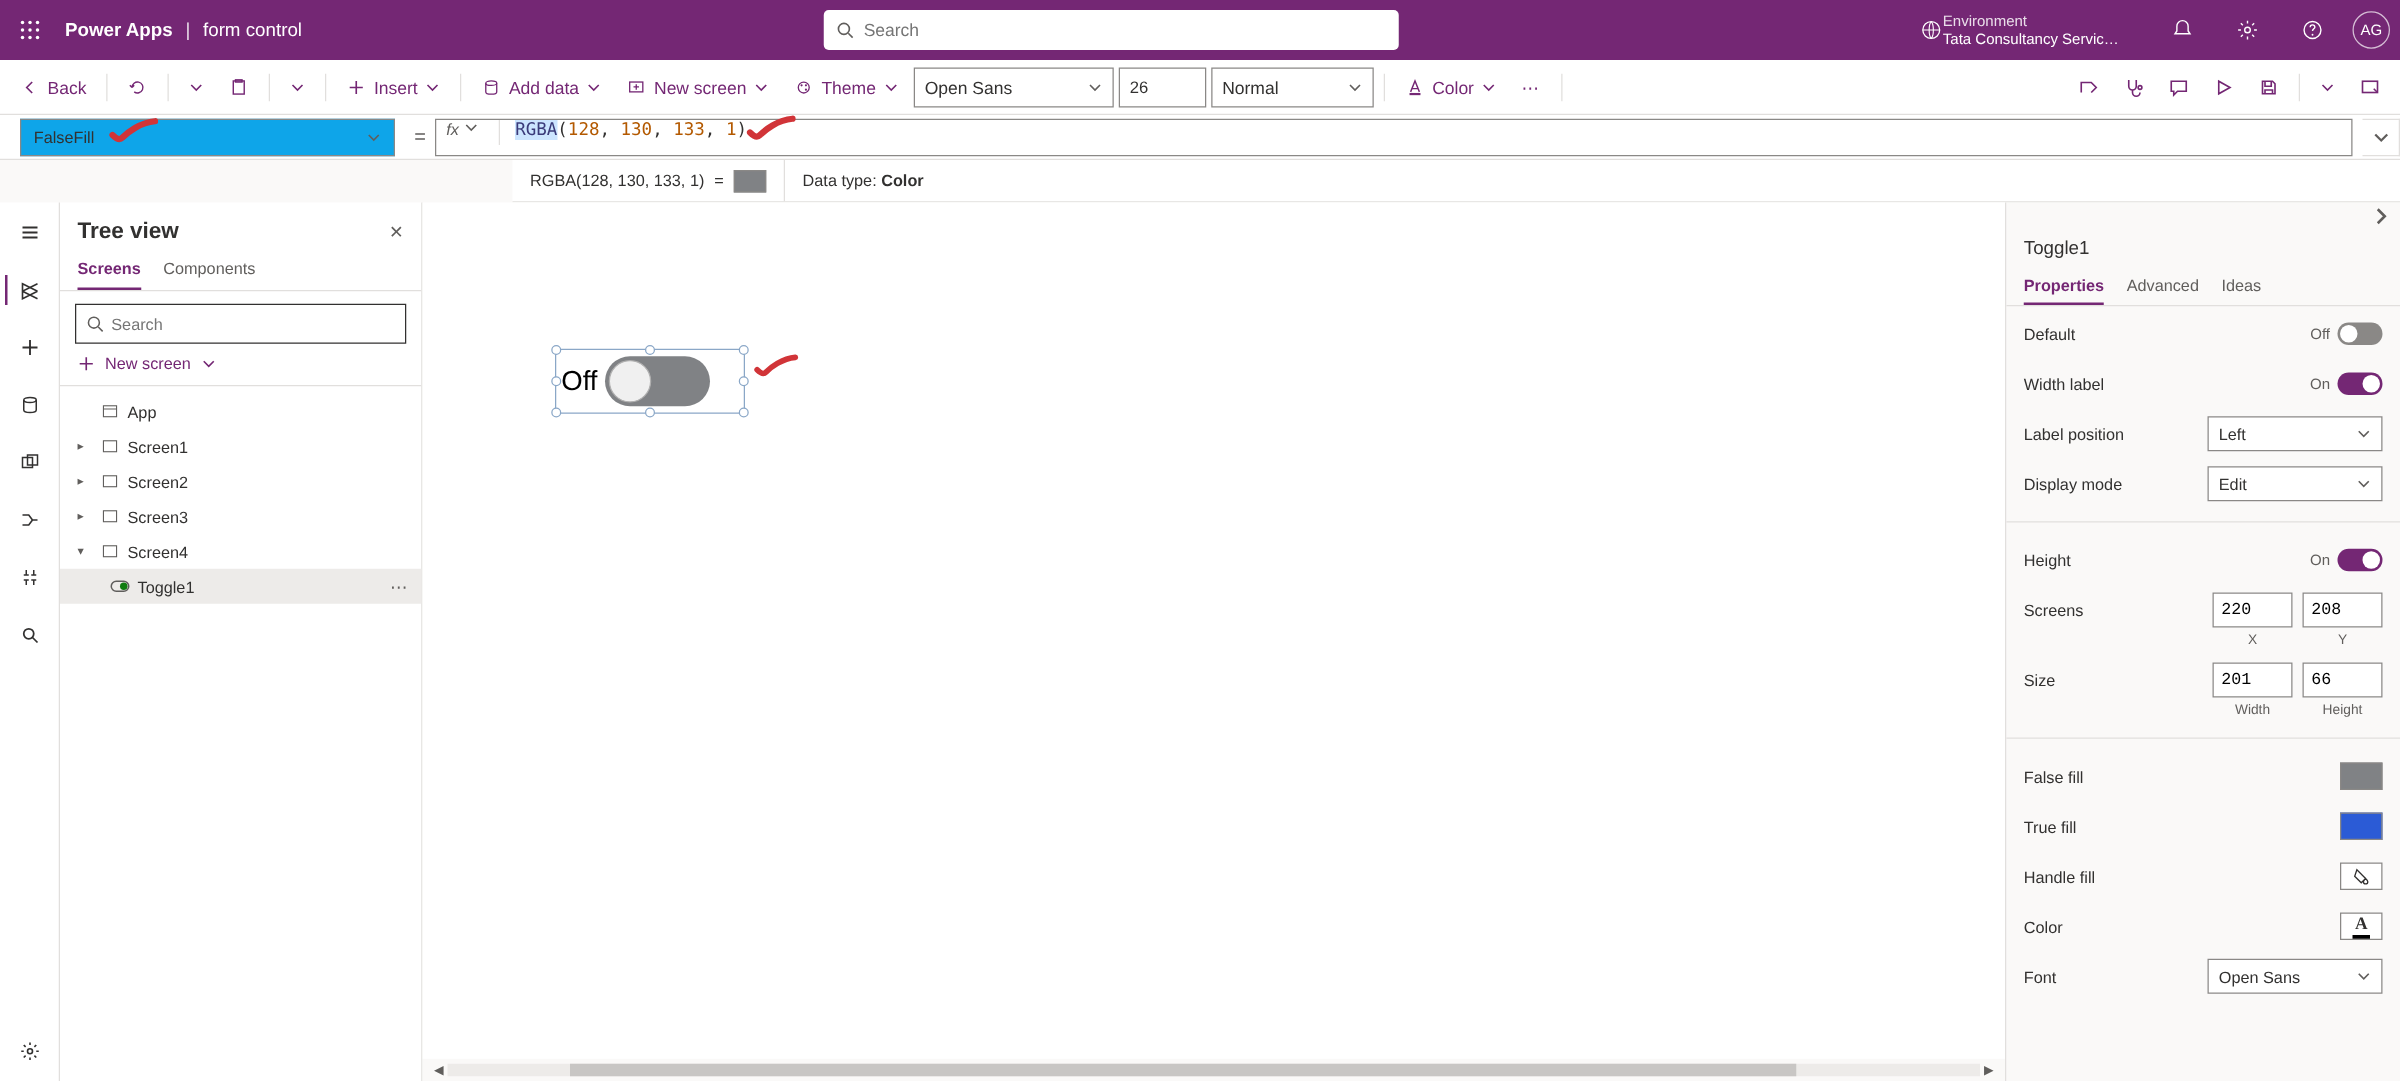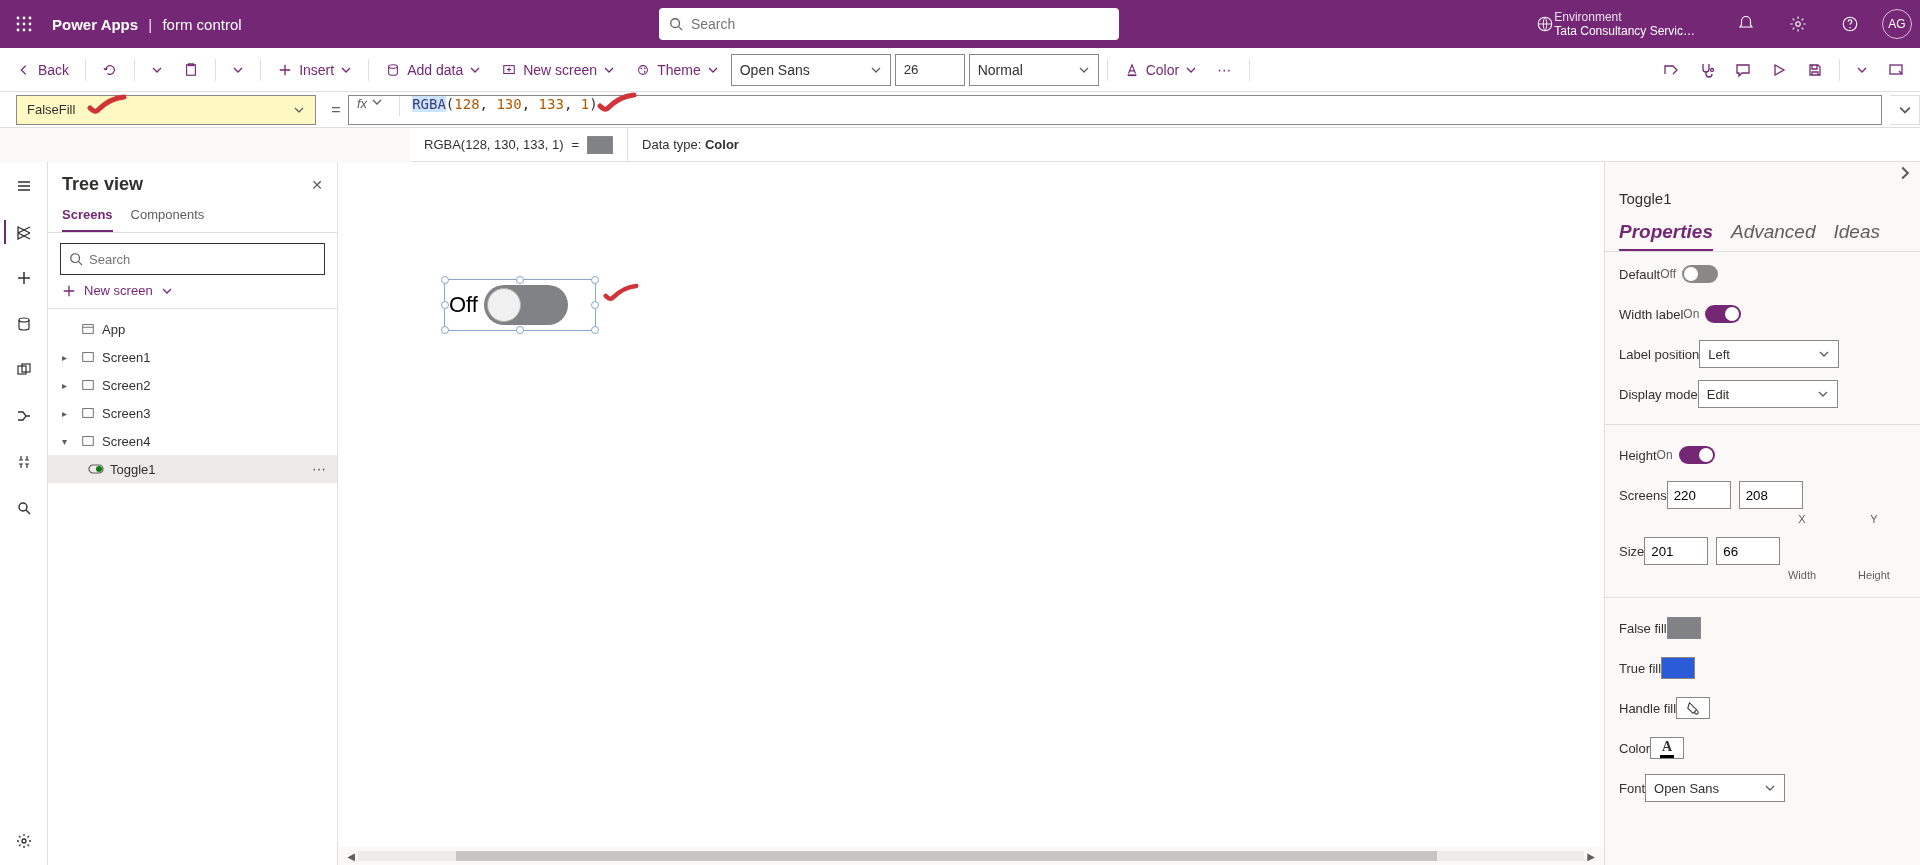--- a/index.html
+++ b/index.html
@@ -59,21 +59,21 @@
   .cmd-icon svg { stroke: #742774; fill: none; }
   .chev { width: 12px; height: 12px; display: inline-flex; align-items: center; justify-content: center; }
   .chev svg { stroke: #742774; }
   .cmd-select {
     border: 1px solid #8a8886; height: 32px; display: flex; align-items: center; padding: 0 8px; gap: 6px; color: #323130; background: #fff; min-width: 90px; justify-content: space-between;
   }
   .cmd-input { border: 1px solid #8a8886; height: 32px; padding: 0 8px; color: #323130; background: #fff; width: 70px; outline: none; }
   .cmdbar-right { display: flex; align-items: center; gap: 4px; }
   
   .formula-row { display: flex; align-items: center; height: 36px; border-bottom: 1px solid #e1dfdd; background: #fff; }
-  .prop-select { width: 300px; margin-left: 16px; margin-right: 8px; height: 30px; border: 1px solid #8a8886; display: flex; align-items: center; padding: 0 10px; justify-content: space-between; background: #fef9c3; position: relative; }
+  .prop-select { width: 300px; margin-left: 16px; margin-right: 8px; height: 30px; border: 1px solid #8a8886; display: flex; align-items: center; padding: 0 10px; justify-content: space-between; background: #0ea5e9; position: relative; }
   .eq { width: 24px; text-align: center; color: #605e5c; font-size: 16px; }
   .formula-box { flex: 1; border: 1px solid #8a8886; height: 30px; display: flex; align-items: flex-start; padding: 0 8px; background: #fff; margin-right: 8px; position: relative; }
   .fx { font-style: italic; color: #605e5c; margin-right: 4px; }
   .fx-chev { margin-right: 16px; }
   .formula-code { font-family: Consolas, monospace; font-size: 14px; }
   .tok-fn { color: #3b3b7a; }
   .tok-sel { background: #cce5ff; }
   .tok-num { color: #b35900; }
   .tok-paren { color: #323130; }
   .expand-btn { width: 30px; height: 30px; display: flex; align-items: center; justify-content: center; border: 1px solid #e1dfdd; border-left: none; background: #fff; cursor: pointer; }
@@ -127,33 +127,33 @@
   .check svg path { stroke: #d13438; stroke-width: 5; fill: none; stroke-linecap: round; stroke-linejoin: round; }
   .hscroll { position: absolute; left: 6px; right: 6px; bottom: 2px; height: 14px; display: flex; align-items: center; }
   .hscroll .arr { width: 14px; text-align: center; color: #605e5c; font-size: 10px; }
   .hscroll .track { flex: 1; height: 10px; background: #edebe9; position: relative; }
   .hscroll .thumb { position: absolute; left: 8%; width: 80%; top: 0; bottom: 0; background: #c8c6c4; }
   
   .props { width: 316px; background: #faf9f8; border-left: 1px solid #e1dfdd; display: flex; flex-direction: column; overflow: hidden; }
   .props-row1 { display: flex; justify-content: flex-end; padding: 4px 8px; color: #605e5c; }
   .props-name { padding: 6px 14px 8px; font-size: 15px; }
   .props-tabs { display: flex; gap: 18px; padding: 0 14px; border-bottom: 1px solid #e1dfdd; }
-  .ptab { padding: 6px 0; color: #605e5c; cursor: pointer; border-bottom: 2px solid transparent; font-size: 19px; font-style: italic; }
+  .ptab { padding: 6px 0; color: #605e5c; cursor: pointer; border-bottom: 2px solid transparent; font-size: 13px; }
   .ptab.active { color: #742774; border-bottom-color: #742774; font-weight: 600; }
   .prop-list { padding: 8px 14px; display: flex; flex-direction: column; gap: 12px; }
-  .prow { display: flex; align-items: center; min-height: 28px; }
+  .prow { display: flex; align-items: center; justify-content: space-between; min-height: 28px; }
   .prow .label { color: #323130; }
   .switch { display: inline-flex; align-items: center; gap: 6px; }
   .switch .txt { font-size: 12px; color: #605e5c; }
   .sw-track { width: 36px; height: 18px; border-radius: 9px; position: relative; }
   .sw-on { background: #742774; } .sw-off { background: #8a8886; }
   .sw-knob { position: absolute; top: 2px; width: 14px; height: 14px; border-radius: 50%; background: #fff; }
   .sw-on .sw-knob { right: 2px; } .sw-off .sw-knob { left: 2px; }
   .psel { border: 1px solid #8a8886; height: 28px; display: flex; align-items: center; padding: 0 8px; justify-content: space-between; width: 140px; background: #fff; }
-  .pinput { border: 1px solid #8a8886; height: 28px; width: 64px; padding: 0 6px; background: #fff; outline: none; }
+  .pinput { border: 1px solid #8a8886; height: 28px; width: 64px; padding: 0 6px; background: #fff; outline: none; font-family: Liberation Mono, monospace; }
   .pgroup { display: flex; gap: 8px; }
   .psub { font-size: 11px; color: #605e5c; text-align: center; width: 64px; }
   .psubrow { display: flex; gap: 8px; justify-content: flex-end; margin-top: -8px; }
   .divider-row { height: 1px; background: #e1dfdd; margin: 4px -14px; }
   .color-swatch { width: 34px; height: 22px; border: 1px solid #8a8886; }
   .color-btn { width: 34px; height: 22px; border: 1px solid #8a8886; background: #fff; display: flex; align-items: center; justify-content: center; font-size: 14px; }
 </style>
 </head>
 <body>
 

